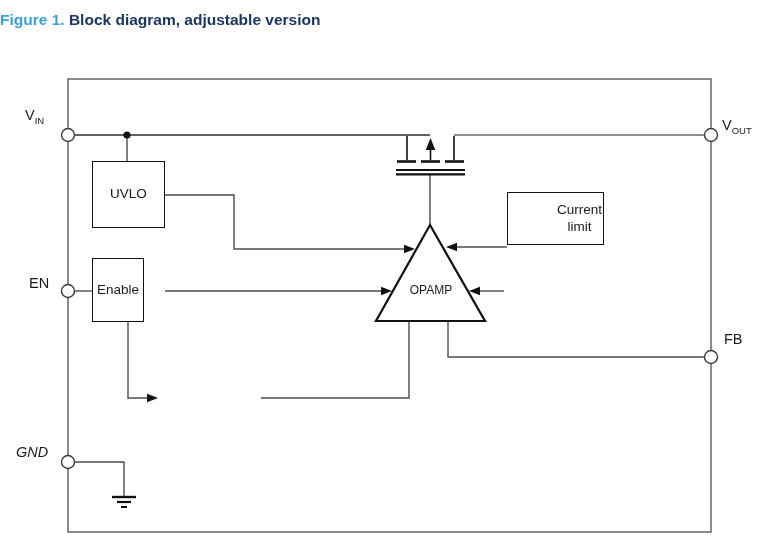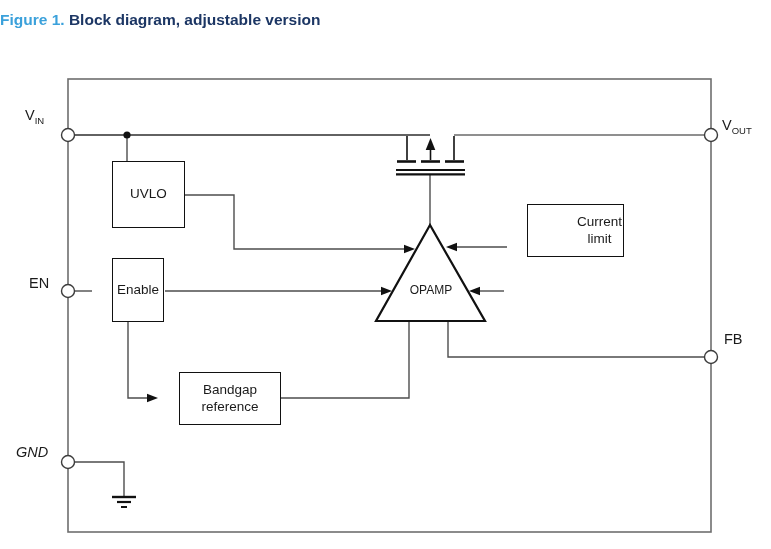--- a/index.html
+++ b/index.html
@@ -56,21 +56,20 @@
     background: #ffffff;
     display: flex;
     flex-direction: column;
     align-items: center;
     justify-content: center;
     text-align: center;
     font-size: 13.5px;
     line-height: 1.22;
     color: var(--text);
     z-index: 2;
-    margin-left: 20px;
   }
   .pin-label {
     position: absolute;
     font-size: 14.5px;
     color: var(--text);
     z-index: 2;
     white-space: nowrap;
   }
   .pin-label sub { font-size: 9.5px; line-height: 0; }
   .opamp-label {
@@ -153,26 +152,22 @@
   </svg>
 
   <div class="block" style="left:92px; top:161px; width:73px; height:67px;">
     <span>UVLO</span>
   </div>
 
   <div class="block" style="left:92px; top:258px; width:52px; height:64px;">
     <span>Enable</span>
   </div>
 
-  <div class="block" style="left:159px; top:372px; width:102px; height:53px;">
-    <span>Bandgap</span>
-    <span>reference</span>
-  </div>
 
-  <div class="block" style="left:507px; top:204px; width:97px; height:53px;padding-left:48px;">
+  <div class="block" style="left:507px; top:192px; width:97px; height:53px;padding-left:48px;">
     <span>Current</span>
     <span>limit</span>
   </div>
 
 
   <div class="opamp-label">OPAMP</div>
 
   <div class="pin-label" style="left:25px; top:107px;">
     <span>V</span><sub>IN</sub>
   </div>

